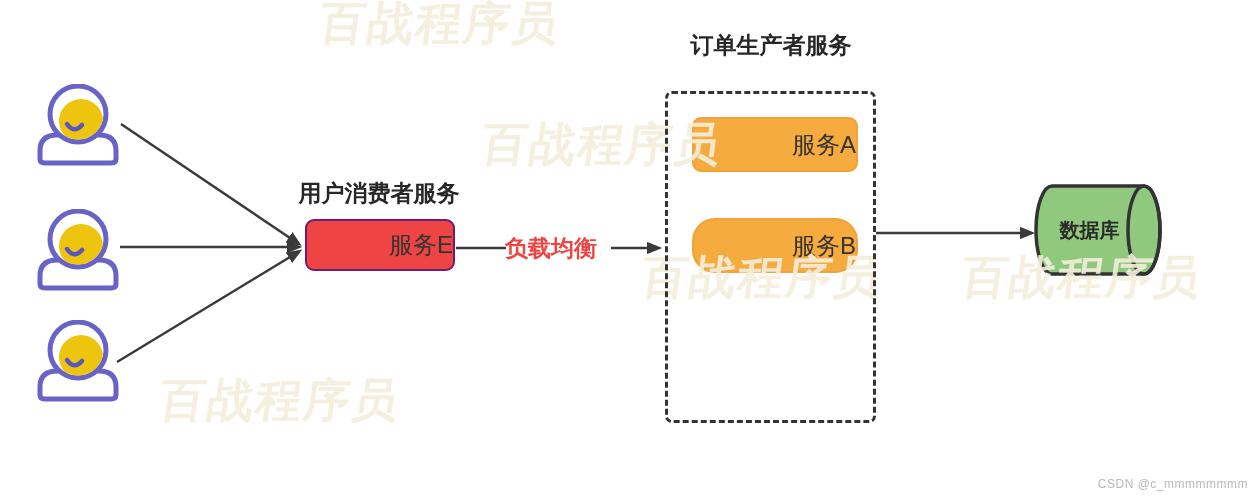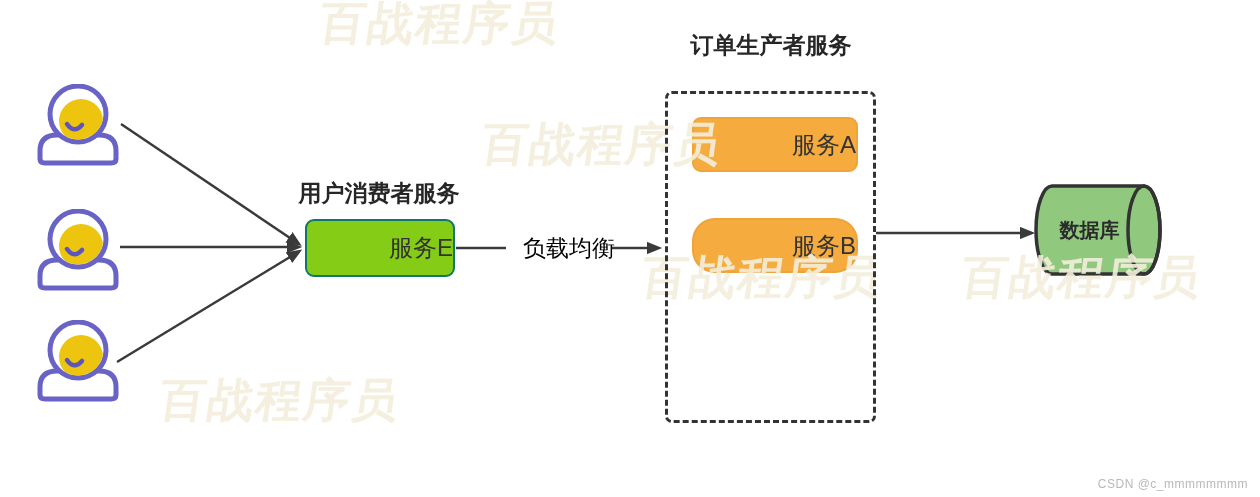--- a/index.html
+++ b/index.html
@@ -16,32 +16,32 @@
   
   .diagram-title{
     position:absolute;z-index:7;font-size:23px;font-weight:bold;color:#262626;
     white-space:nowrap;text-align:center;line-height:1.1;
   }
   
   .node-box{
     position:absolute;z-index:4;display:flex;align-items:center;justify-content:flex-end;
     font-size:24px;font-weight:normal;color:#333;border-radius:9px;box-sizing:border-box;
   }
-  .consumer-box{background:#84cc16;border:2px solid #0f766e;width:150px;height:58px;left:305px;top:219px;}
+  .consumer-box{background:#ef4444;border:2px solid #701a75;width:150px;height:52px;left:305px;top:219px;}
   .producer-box{background:#F6AB3F;border:2px solid #EFA338;width:166px;height:55px;left:692px;}
   
   .dashed-group{
     position:absolute;z-index:6;left:665px;top:91px;width:211px;height:332px;
     border:3px dashed #333;border-radius:7px;box-sizing:border-box;background:transparent;
   }
   
   #arrow-layer{position:absolute;left:0;top:0;z-index:6;pointer-events:none;}
   .edge-label{
-    position:absolute;z-index:7;font-size:23px;font-weight:normal;color:#000000;
-    text-align:right;white-space:nowrap;line-height:1;
+    position:absolute;z-index:7;font-size:23px;font-weight:bold;color:#ef4444;
+    text-align:left;white-space:nowrap;line-height:1;
   }
   
   .user-icon{position:absolute;z-index:4;width:84px;height:82px;}
   
   .db-svg{position:absolute;z-index:4;left:1028px;top:182px;}
   .db-label{
     position:absolute;z-index:7;left:1042px;top:220px;width:95px;text-align:center;
     font-size:20px;font-weight:bold;color:#2b2b2b;white-space:nowrap;line-height:1;
   }
   

